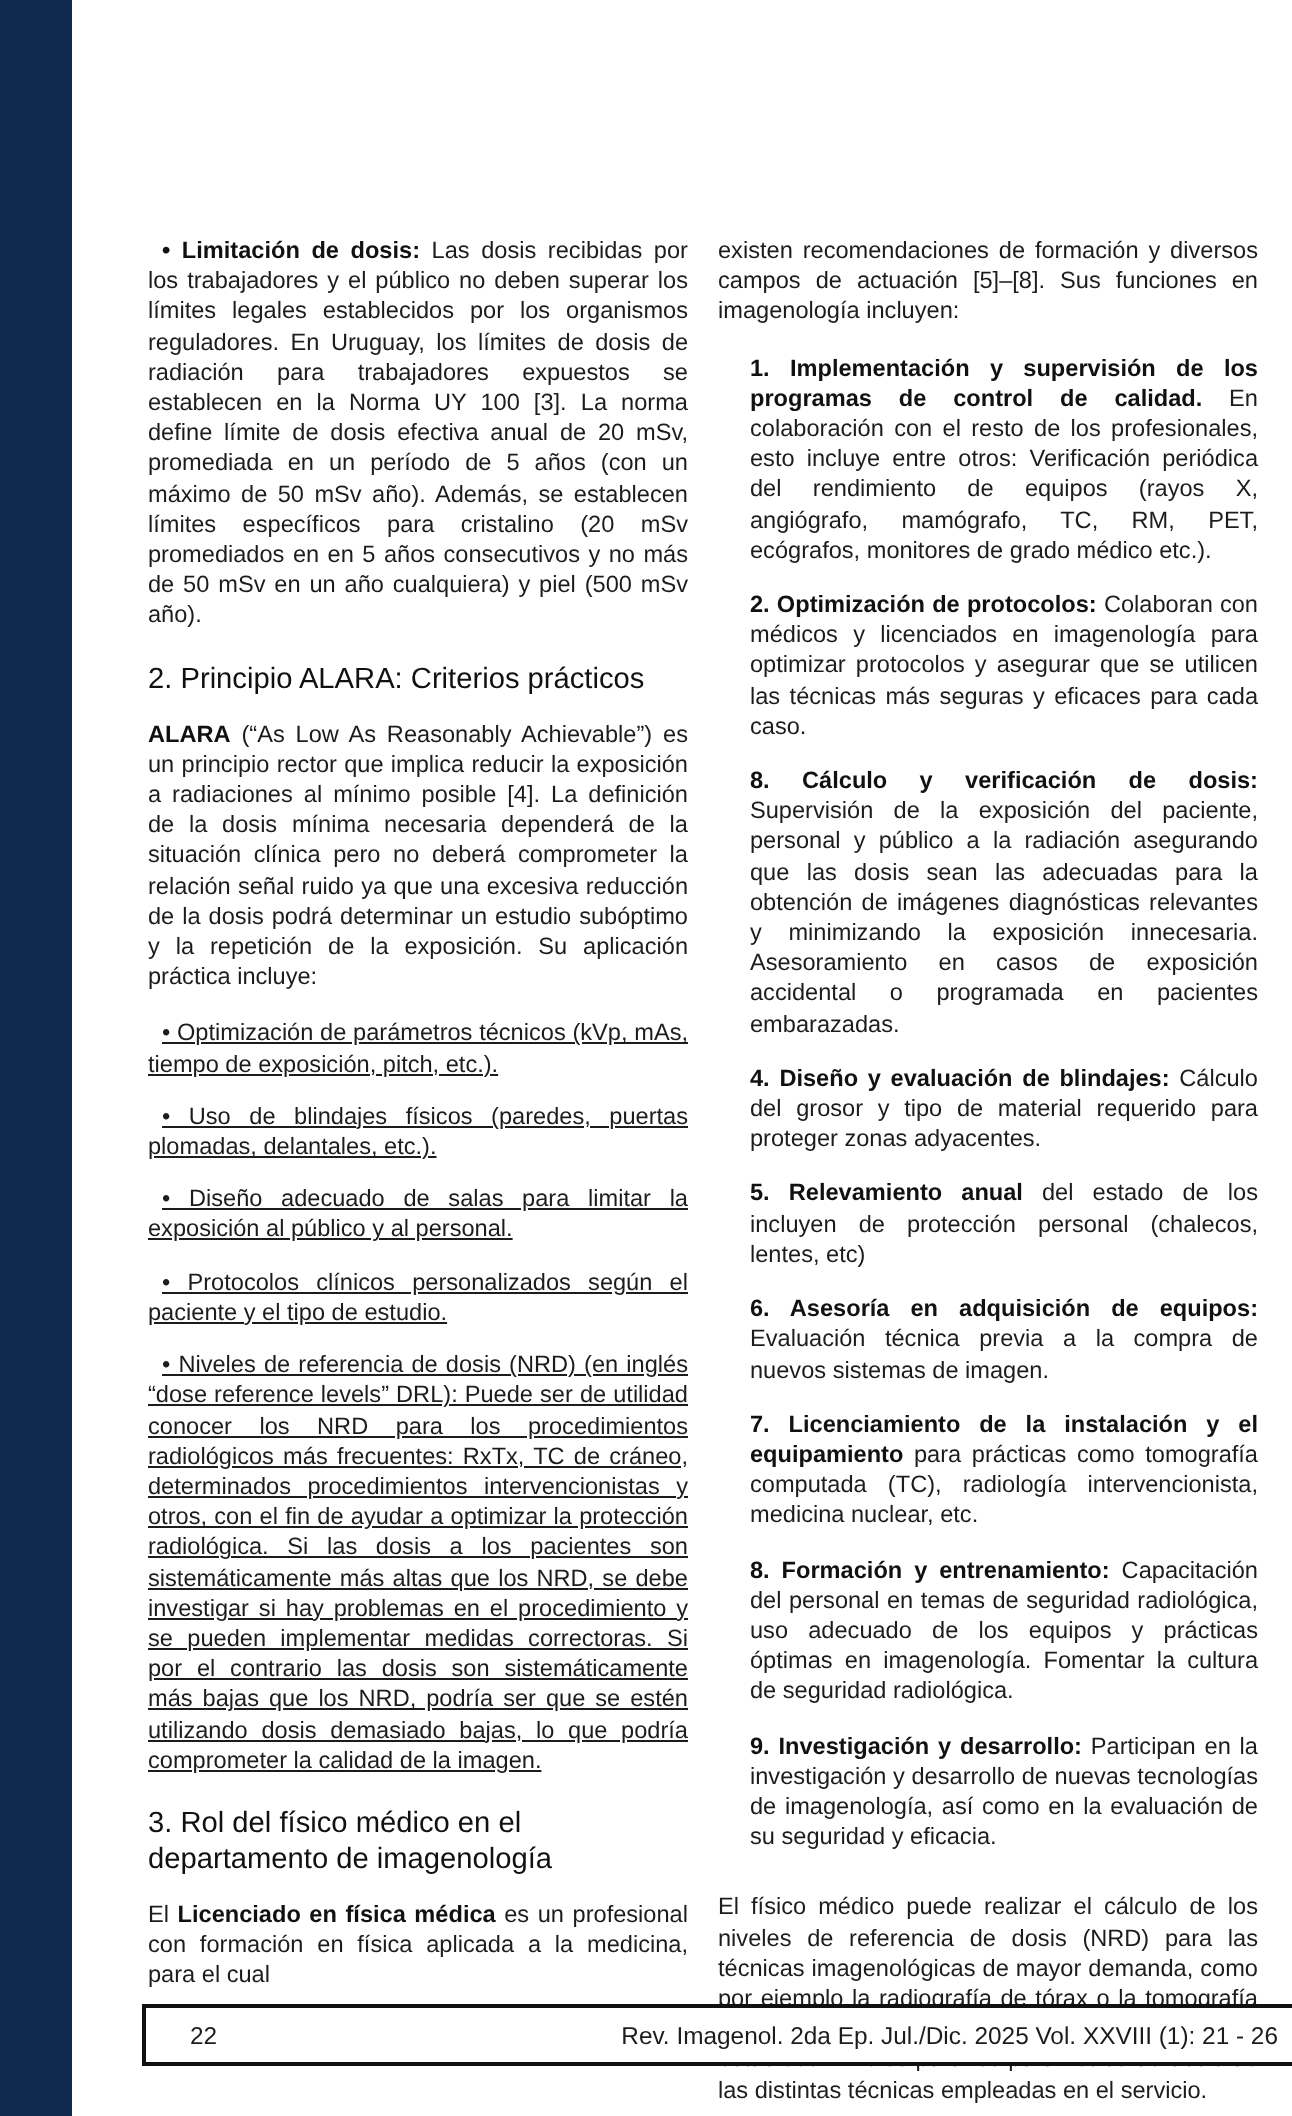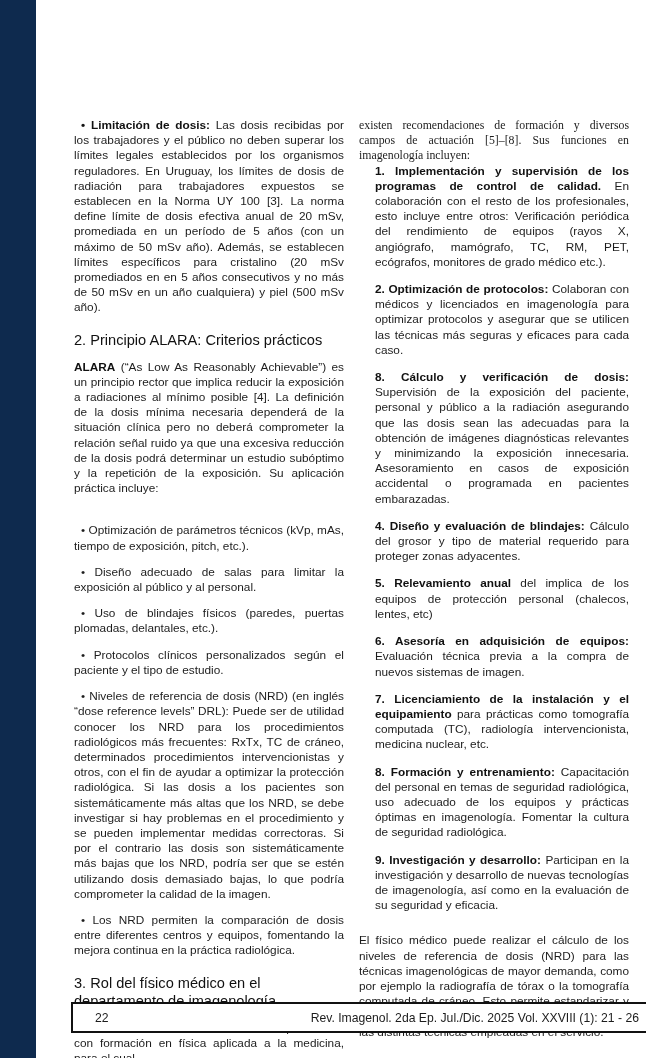--- a/index.html
+++ b/index.html
@@ -25,23 +25,23 @@
     gap: 15px;
   }
   .col { width: 270px; font-size: 11.8px; line-height: 15.2px; text-align: justify; }
   .para { margin-bottom: 11px; margin-top: 11px; }
   .bullet-para { text-indent: 7px; margin-bottom: 11px; }
   .section-heading {
     font-size: 14.6px; line-height: 18px; font-weight: normal;
     text-align: left; color: #111;
     margin: 15px 0 11px 0;
   }
-  .bullets { margin-top: 27px; }
+  .bullets { margin-top: 13px; text-decoration: underline; }
   .func-item { margin-left: 16px; margin-bottom: 12px; }
-  .intro { margin-bottom: 0; font-family: Liberation Serif, serif; }
+  .intro { margin-bottom: 13px; }
   .closing { margin-top: 20px; }
   b { color: #111; }
   .footer-box {
     position: absolute;
     left: 71px; top: 1002px;
     width: 580px; height: 31px;
     border: 2px solid #111;
     background: #fff;
     display: flex;
     align-items: center;
@@ -60,45 +60,44 @@
   <div class="col">
 
     <p class="bullet-para"><b>• Limitación de dosis:</b><span> Las dosis recibidas por los trabajadores y el público no deben  superar los límites legales establecidos por los organismos reguladores. En  Uruguay, los límites de dosis de radiación para trabajadores expuestos se  establecen en la Norma UY 100 [3]. La norma define límite de dosis efectiva anual  de 20 mSv, promediada en un período de 5 años (con un máximo de 50 mSv año).  Además, se establecen límites específicos para cristalino (20 mSv promediados en en 5 años consecutivos y no más de 50 mSv en un año cualquiera) y piel (500  mSv año).</span></p>
 
     <h2 class="section-heading">2. Principio ALARA: Criterios prácticos</h2>
 
     <p class="para"><b>ALARA</b><span> (“As Low As Reasonably Achievable”) es un principio rector que implica reducir la  exposición a radiaciones al mínimo posible [4]. La definición de la dosis mínima necesaria  dependerá de la situación clínica pero no deberá comprometer la relación señal ruido ya  que una excesiva reducción de la dosis podrá determinar un estudio subóptimo y la  repetición de la exposición. Su aplicación práctica incluye:</span></p>
 
     <div class="bullets">
       <p class="bullet-para">• Optimización de parámetros técnicos (kVp, mAs, tiempo de exposición, pitch, etc.).</p>
+      <p class="bullet-para">• Uso de blindajes físicos (paredes, puertas plomadas, delantales, etc.).</p>
       <p class="bullet-para">• Diseño adecuado de salas para limitar la exposición al público y al personal.</p>
-      <p class="bullet-para">• Uso de blindajes físicos (paredes, puertas plomadas, delantales, etc.).</p>
       <p class="bullet-para">• Protocolos clínicos personalizados según el paciente y el tipo de estudio.</p>
       <p class="bullet-para">• Niveles de referencia de dosis (NRD) (en inglés “dose reference levels” DRL): Puede  ser de utilidad conocer los NRD para los procedimientos radiológicos más  frecuentes: RxTx, TC de cráneo, determinados procedimientos intervencionistas y  otros, con el fin de ayudar a optimizar la protección radiológica. Si las dosis a los  pacientes son sistemáticamente más altas que los NRD, se debe investigar si hay  problemas en el procedimiento y se pueden implementar medidas correctoras. Si por  el contrario las dosis son sistemáticamente más bajas que los NRD, podría ser que  se estén utilizando dosis demasiado bajas, lo que podría comprometer la calidad de  la imagen.</p>
-      <p class="bullet-para">• Los NRD permiten la comparación de dosis entre diferentes centros y equipos,  fomentando la mejora continua en la práctica radiológica.</p>
     </div>
 
     <h2 class="section-heading">3. Rol del físico médico en el departamento de imagenología</h2>
 
     <p class="para"><span>El </span><b>Licenciado en física médica</b><span> es un profesional con formación en física  aplicada a la medicina, para el cual</span></p>
   </div>
 
   <div class="col">
 
     <p class="intro">existen recomendaciones de formación y diversos  campos de actuación [5]–[8]. Sus funciones en imagenología incluyen:</p>
 
     <div class="func-item"><b>1. Implementación y supervisión de los programas de control de calidad.</b><span> En  colaboración con el resto de los profesionales, esto incluye entre otros: Verificación  periódica del rendimiento de equipos (rayos X, angiógrafo, mamógrafo, TC, RM,  PET, ecógrafos, monitores de grado médico etc.).</span></div>
 
     <div class="func-item"><b>2. Optimización de protocolos:</b><span> Colaboran con médicos y licenciados en  imagenología para optimizar protocolos y asegurar que se utilicen las técnicas más seguras y eficaces para cada caso.</span></div>
 
     <div class="func-item"><b>8. Cálculo y verificación de dosis:</b><span> Supervisión de la exposición del  paciente, personal y público a la radiación asegurando que las dosis sean las  adecuadas para la obtención de imágenes diagnósticas relevantes y minimizando la  exposición innecesaria. Asesoramiento en casos de exposición accidental o programada en pacientes  embarazadas.</span></div>
 
     <div class="func-item"><b>4. Diseño y evaluación de blindajes:</b><span> Cálculo del grosor y tipo de material requerido  para proteger zonas adyacentes.</span></div>
 
-    <div class="func-item"><b>5. Relevamiento anual</b><span> del implica de los equipos de protección personal (chalecos,  lentes, etc)</span></div>
+    <div class="func-item"><b>5. Relevamiento anual</b><span> del estado de los incluyen de protección personal (chalecos,  lentes, etc)</span></div>
 
     <div class="func-item"><b>6. Asesoría en adquisición de equipos:</b><span> Evaluación técnica previa a la compra de  nuevos sistemas de imagen.</span></div>
 
     <div class="func-item"><b>7. Licenciamiento de la instalación y el equipamiento</b><span> para prácticas como  tomografía computada (TC), radiología intervencionista, medicina nuclear, etc.</span></div>
 
     <div class="func-item"><b>8. Formación y entrenamiento:</b><span> Capacitación del personal en temas de seguridad  radiológica, uso adecuado de los equipos y prácticas óptimas en imagenología.  Fomentar la cultura de seguridad radiológica.</span></div>
 
     <div class="func-item"><b>9. Investigación y desarrollo:</b><span> Participan en la investigación y desarrollo de nuevas  tecnologías de imagenología, así como en la evaluación de su seguridad y eficacia.</span></div>
 
     <p class="closing">El físico médico puede realizar el cálculo de los niveles de referencia de dosis  (NRD) para las técnicas imagenológicas de mayor demanda, como por ejemplo la  radiografía de tórax o la tomografía computada de cráneo. Esto permite estandarizar  y establecer niveles para los parámetros de dosis de las distintas técnicas   empleadas en el servicio.</p>

